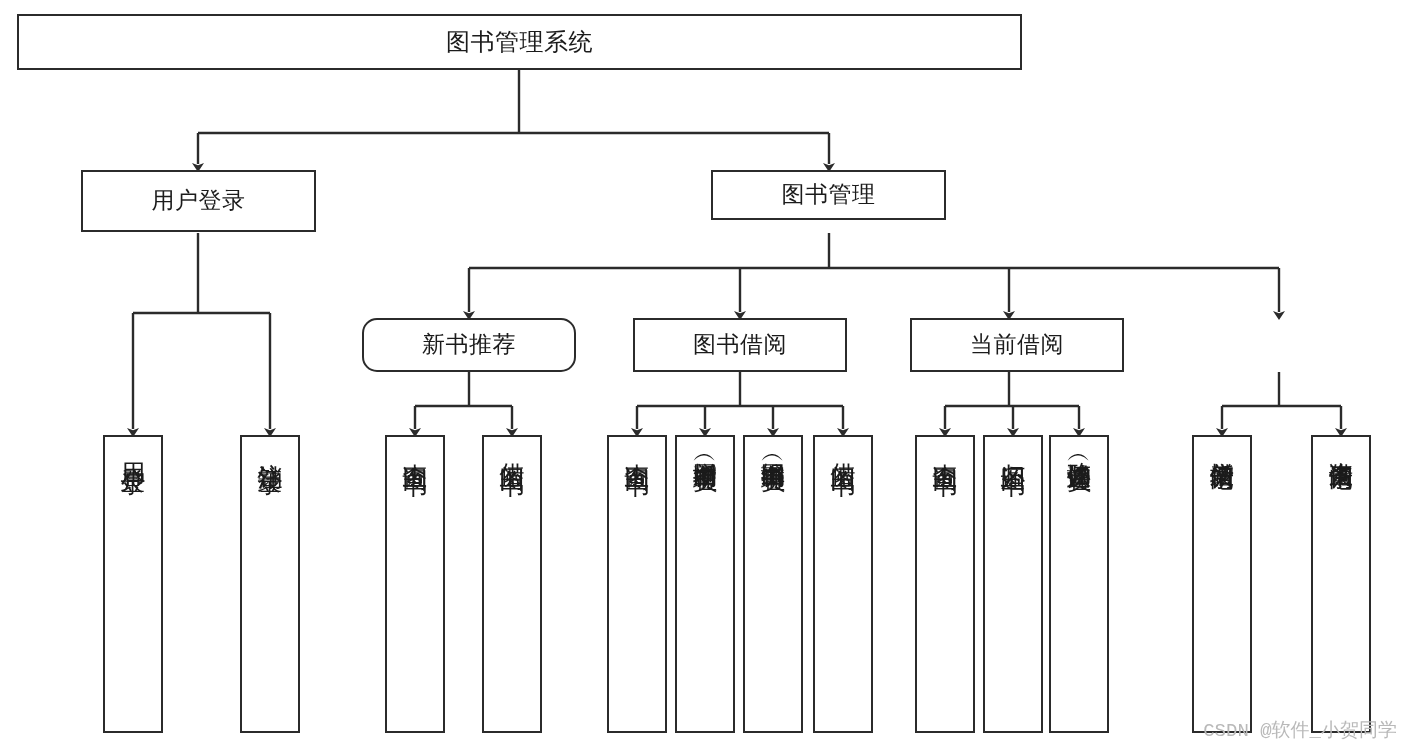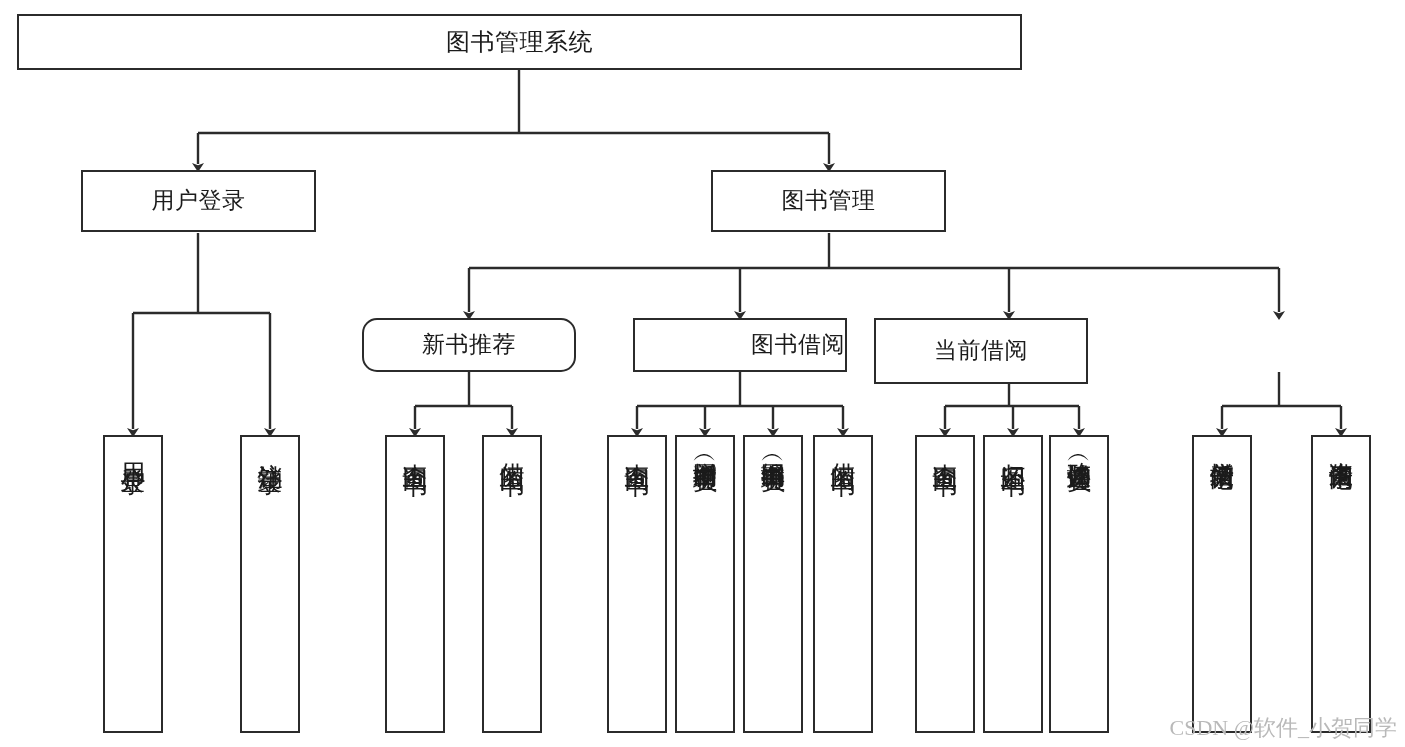--- a/index.html
+++ b/index.html
@@ -67,25 +67,25 @@
     white-space: nowrap;
   }
   .node.vert.long .node-label {
     font-size: 24px;
     letter-spacing: 1px;
   }
   .watermark {
     position: absolute;
     right: 8px;
     bottom: 4px;
-    font-size: 22px;
+    font-size: 19px;
     color: #b9b9b9;
     white-space: nowrap;
     z-index: 3;
-    font-family: Liberation Serif, serif;
+    font-family: Liberation Mono, monospace;
   }
 </style>
 </head>
 <body>
 
 <div id="canvas">
 
   <svg id="wires" viewBox="0 0 1405 747" xmlns="http://www.w3.org/2000/svg">
     <defs>
       <marker id="arrow" markerWidth="10" markerHeight="12" refX="1" refY="6" orient="auto" markerUnits="userSpaceOnUse">
@@ -139,33 +139,33 @@
   </svg>
 
   <div class="node root horiz" style="left:17px; top:14px; width:1005px; height:56px;">
     <span class="node-label">图书管理系统</span>
   </div>
 
   <div class="node horiz" style="left:81px; top:170px; width:235px; height:62px;">
     <span class="node-label">用户登录</span>
   </div>
 
-  <div class="node horiz" style="left:711px; top:170px; width:235px; height:62px;">
+  <div class="node horiz" style="left:711px; top:170px; width:235px; height:50px;">
     <span class="node-label">图书管理</span>
   </div>
 
   <div class="node horiz" style="left:362px; top:318px; width:214px; height:54px;border-radius:15px;">
     <span class="node-label">新书推荐</span>
   </div>
 
-  <div class="node horiz" style="left:633px; top:318px; width:214px; height:54px;justify-content:flex-end;">
+  <div class="node horiz" style="left:633px; top:318px; width:214px; height:54px;">
     <span class="node-label">图书借阅</span>
   </div>
 
-  <div class="node horiz" style="left:874px; top:318px; width:214px; height:66px;">
+  <div class="node horiz" style="left:910px; top:318px; width:214px; height:54px;">
     <span class="node-label">当前借阅</span>
   </div>
 
 
   <div class="node vert" style="left:103px; top:435px; width:60px; height:298px;">
     <span class="node-label">用户登录</span>
   </div>
 
   <div class="node vert" style="left:240px; top:435px; width:60px; height:298px;">
     <span class="node-label">注销登录</span>

